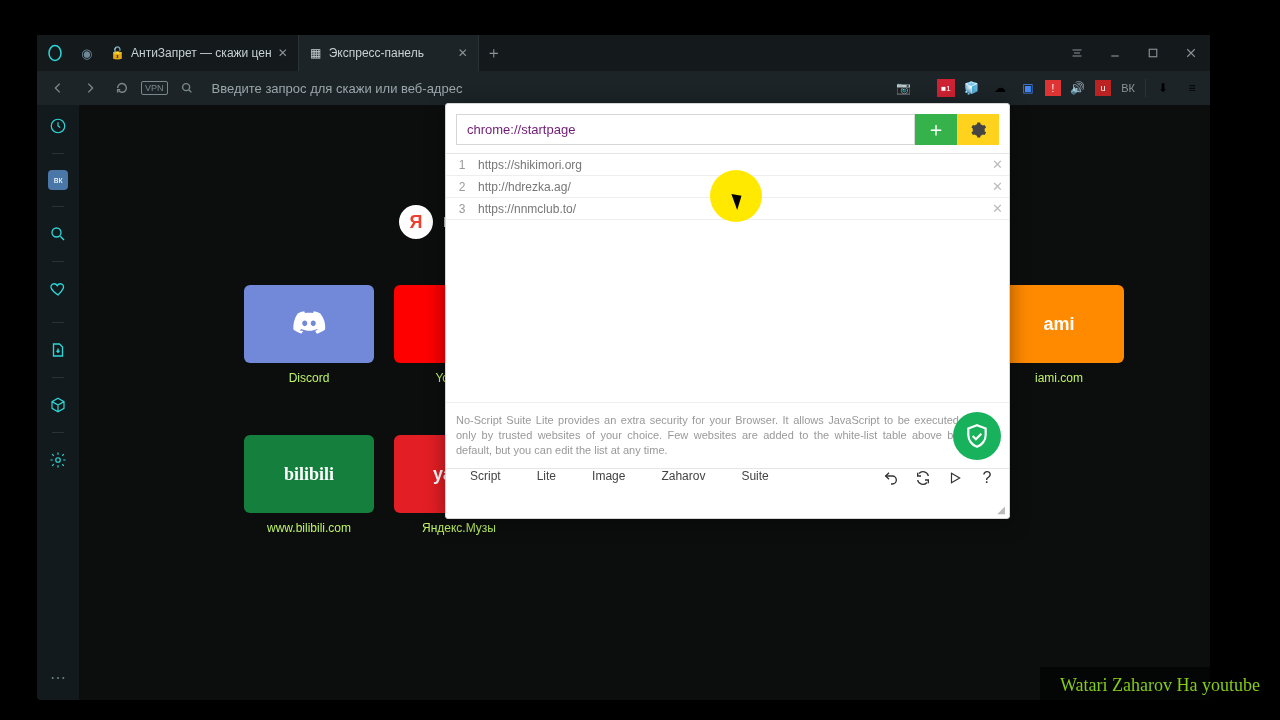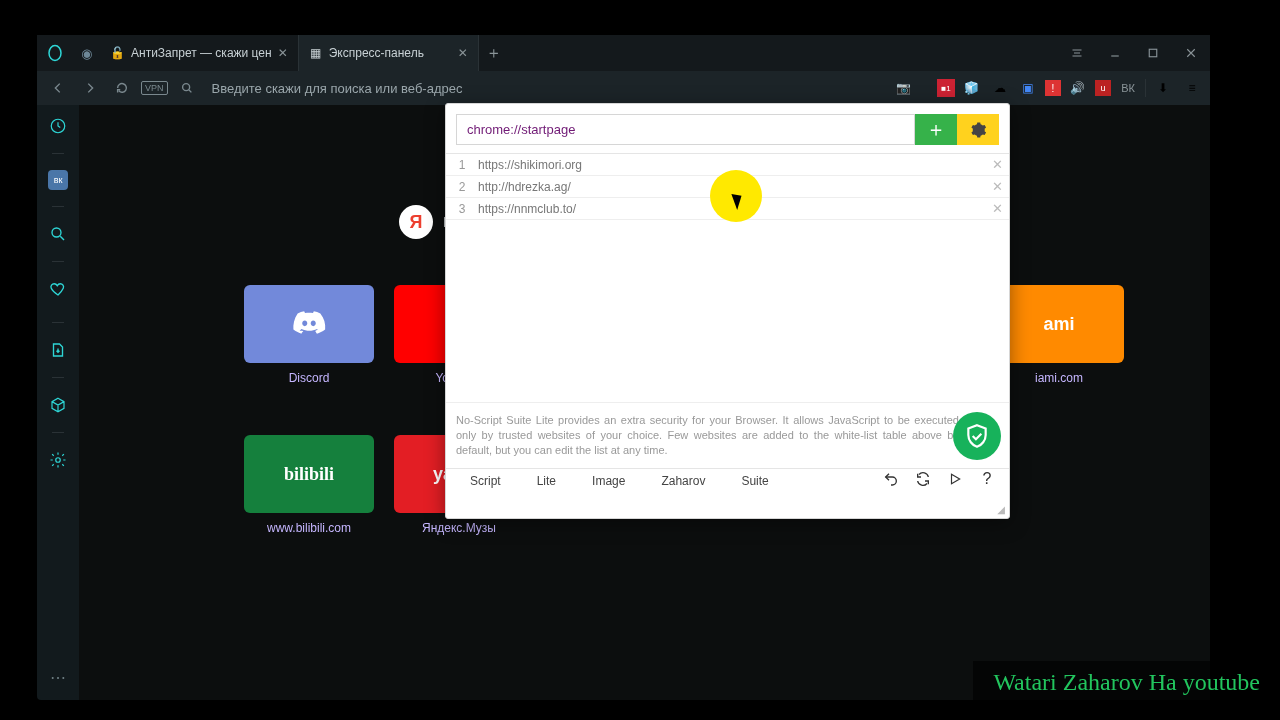--- a/index.html
+++ b/index.html
@@ -57,21 +57,21 @@
   display:grid;grid-template-columns:repeat(6,130px);
   column-gap:20px;row-gap:50px;
 }
 .dial{display:flex;flex-direction:column;align-items:center;gap:8px;}
 .tile{width:130px;height:78px;border-radius:6px;display:flex;align-items:center;justify-content:center;}
 .tile-discord{background:#7289da;}
 .tile-yt{background:#ff0000;}
 .tile-okami{background:#ff8a00;}
 .tile-bili{background:#15803d;}
 .tile-yandex{background:#e31e24;}
-.dial-label{color:#c4b5fd;font-size:12px;}
+.dial-label{color:#bef264;font-size:12px;}
 .tile-text{color:#fff;font-weight:bold;font-size:18px;}
 
 .popup{
   position:absolute;left:445px;top:103px;width:565px;height:416px;
   background:#fff;border-radius:3px;border:1px solid #d6d6d6;
   display:flex;flex-direction:column;
   box-shadow:0 4px 20px rgba(0,0,0,.4);
 }
 .p-head{display:flex;padding:10px 10px 8px;}
 .p-input{
@@ -92,41 +92,41 @@
 .desc{
   margin-top:auto;padding:10px 50px 10px 10px;font-size:11px;color:#999;
   text-align:justify;position:relative;border-top:1px solid #eee;line-height:1.35;
 }
 .shield{
   position:absolute;right:8px;top:50%;transform:translateY(-50%);
   width:48px;height:48px;border-radius:50%;background:#17b25b;
   display:flex;align-items:center;justify-content:center;color:#fff;
 }
 .tabs2{
-  display:flex;align-items:flex-end;border-top:1px solid #e5e5e5;
-  height:36px;padding:16px 6px;font-size:12px;color:#444;
+  display:flex;align-items:flex-start;border-top:1px solid #e5e5e5;
+  height:36px;padding:0 6px;font-size:12px;color:#444;
 }
 .t2{padding:0 18px;cursor:pointer;}
 .t2-icons{margin-left:auto;display:flex;}
 .t2i{width:32px;display:flex;justify-content:center;align-items:center;}
 .resize{height:14px;display:flex;justify-content:flex-end;padding-right:4px;color:#bbb;font-size:10px;}
 
 .cursor{
   position:absolute;left:710px;top:170px;width:52px;height:52px;
   background:#ffe900;border-radius:50%;z-index:30;
 }
 .cursor:after{
   content:"";position:absolute;left:24px;top:22px;width:0;height:0;
   border-left:9px solid #000;border-top:5px solid transparent;border-bottom:12px solid transparent;
   transform:rotate(-20deg);
 }
 .watermark{
   position:absolute;right:0;bottom:16px;
-  background:rgba(0,0,0,.6);color:#22c55e;padding:8px 20px;
-  font-family:"Times New Roman",serif;font-size:24px;
+  background:rgba(0,0,0,.6);color:#84cc16;padding:8px 20px;
+  font-family:"Times New Roman",serif;font-size:18px;
 }
 </style>
 </head>
 <body>
 
 <div class="browser">
 
   <div class="titlebar">
     <div class="opera-logo">
       <svg viewBox="0 0 24 24" stroke="currentColor" fill="none" stroke-width="2">
@@ -187,21 +187,21 @@
           <path d="M3 8a5 5 0 1 1 1.5 3.5M3 13v-3h3"></path>
         </svg>
       </div>
     <div class="vpn">VPN</div>
     <div class="nav-btn">
         <svg viewBox="0 0 16 16" stroke="currentColor" stroke-width="1.6" fill="none">
           <circle cx="7" cy="7" r="4"></circle>
           <path d="M10 10l3 3"></path>
         </svg>
       </div>
-    <div class="addr">Введите скажи для поиска или веб-адрес</div>
+    <div class="addr">Введите запрос для скажи или веб-адрес</div>
     <div class="ext-ico">📷</div>
     <div style="width:10px"></div>
     <div class="ext-ico" style="background:#c23;color:#fff;font-size:8px;width:18px;height:18px;">■1</div>
     <div class="ext-ico">🧊</div>
     <div class="ext-ico">☁</div>
     <div class="ext-ico" style="color:#4286f4">▣</div>
     <div class="ext-ico" style="background:#d33;color:#fff;width:16px;height:16px;font-size:10px;">!</div>
     <div class="ext-ico" style="color:#e74">🔊</div>
     <div class="ext-ico" style="background:#b22;color:#fff;width:16px;height:16px;font-size:9px;">u</div>
     <div class="ext-ico" style="color:#8a9498;font-size:11px;">ВК</div>

